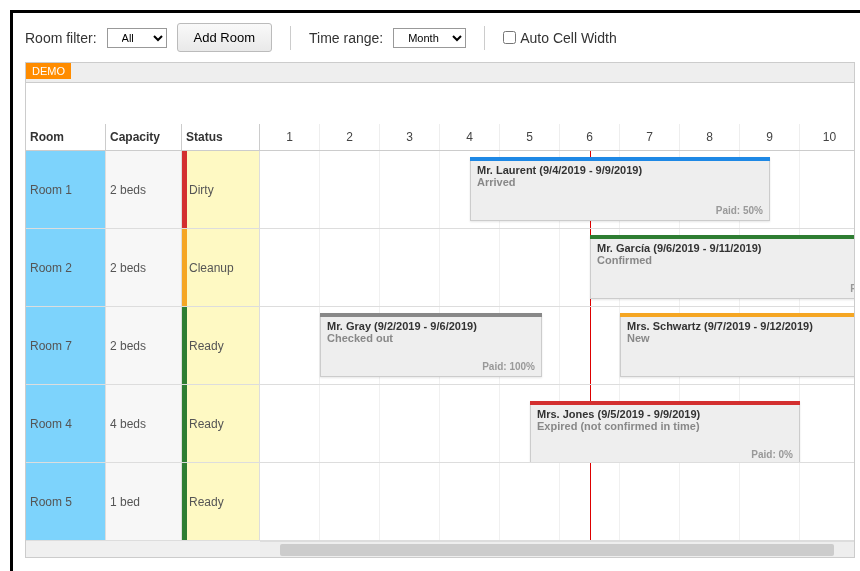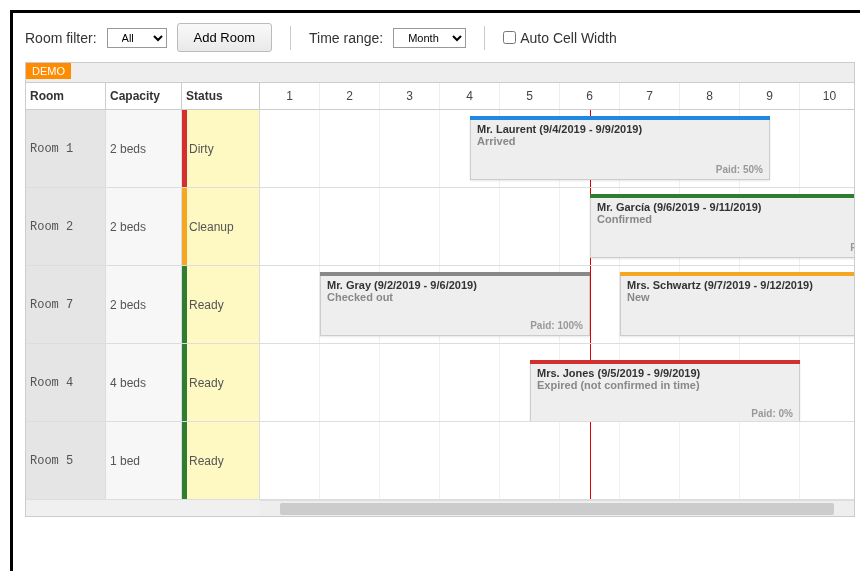--- a/index.html
+++ b/index.html
@@ -7,28 +7,28 @@
 .outer { border: 3px solid #000; width: 860px; height: 571px; padding: 10px 12px; position: relative; }
 .toolbar { display: flex; align-items: center; gap: 10px; margin-bottom: 10px; }
 .toolbar label { font-size: 14px; }
 .toolbar select { font-size: 11px; padding: 2px 10px; border: 1px solid #999; background: #fff; min-width: 60px; }
 .toolbar button { font-size: 13px; padding: 6px 16px; border: 1px solid #bbb; background: linear-gradient(#f9f9f9,#e9e9e9); border-radius: 3px; cursor: pointer; }
 .divider { width: 1px; height: 24px; background: #ccc; margin: 0 8px; }
 .toolbar input[type=checkbox] { margin-right: 4px; }
 .scheduler { border: 1px solid #ccc; position: relative; }
 .demo-banner { background: #ff8c00; color: #fff; font-size: 11px; padding: 2px 6px; display: inline-block; }
 .demo-row { background: #eee; border-bottom: 1px solid #ccc; height: 20px; }
-.header-row { display: flex; border-bottom: 1px solid #ccc; background: #fff; }
+.header-row { display: flex; border-bottom: 1px solid #ccc; background: #fff; margin-top: 41px; }
 .col-room { width: 80px; border-right: 1px solid #ccc; padding: 6px 4px; font-weight: bold; font-size: 12px; }
 .col-capacity { width: 76px; border-right: 1px solid #ccc; padding: 6px 4px; font-weight: bold; font-size: 12px; }
 .col-status { width: 78px; border-right: 1px solid #ccc; padding: 6px 4px; font-weight: bold; font-size: 12px; }
 .timeline-header { flex: 1; display: flex; overflow: hidden; }
 .day-head { width: 60px; flex-shrink: 0; border-right: 1px solid #eee; text-align: center; padding: 6px 0; font-size: 12px; color: #444; }
 .body-row { display: flex; border-bottom: 1px solid #ddd; height: 78px; position: relative; }
-.cell-room { width: 80px; border-right: 1px solid #ddd; padding: 6px 4px; display: flex; align-items: center; font-size: 12px; color: #555; background:#e5e5e5;font-family:Liberation Mono, monospace;}
+.cell-room { width: 80px; border-right: 1px solid #ddd; padding: 6px 4px; display: flex; align-items: center; font-size: 12px; color: #555; background:#7dd3fc;}
 .cell-capacity { width: 76px; border-right: 1px solid #ddd; padding: 6px 4px; display: flex; align-items: center; font-size: 12px; color: #555; background:#f7f7f7;}
 .cell-status { width: 78px; border-right: 1px solid #ddd; padding: 6px 1px; display: flex; align-items: center; font-size: 12px; color: #555; background:#fef9c3; position: relative; }
 .status-bar { width: 5px; height: 100%; position: absolute; left: 0; top: 0; }
 .cell-status span { margin-left: 6px; }
 .timeline-body { flex: 1; position: relative; overflow: hidden; font-weight: bold; }
 .grid-lines { position: absolute; inset: 0; display: flex; }
 .grid-col { width: 60px; flex-shrink: 0; border-right: 1px solid #f0f0f0; }
 .event { position: absolute; background: #eee; border: 1px solid #ccc; padding: 4px 6px; font-size: 11px; display: flex; flex-direction: column; box-shadow: 0 1px 2px rgba(0,0,0,0.1); }
 .event-top { height: 4px; position: absolute; top: -1px; left: -1px; right: -1px; }
 .event-title { color: #333; margin-top: 2px; }
@@ -158,21 +158,21 @@
               <div class="grid-col"></div>
               <div class="grid-col"></div>
               <div class="grid-col"></div>
               <div class="grid-col"></div>
               <div class="grid-col"></div>
               <div class="grid-col"></div>
               <div class="grid-col"></div>
               <div class="grid-col"></div>
             </div>
             <div class="today-line" style="left: 330px;"></div>
-            <div class="event" style="left: 60px; width: 270px; top: 6px; height: 64px;">
+            <div class="event" style="left: 60px; width: 222px; top: 6px; height: 64px;">
               <div class="event-top" style="background: rgb(136, 136, 136);"></div>
               <div class="event-title">Mr. Gray (9/2/2019 - 9/6/2019)</div>
               <div class="event-sub">Checked out</div>
               <div class="event-paid">Paid: 100%</div>
             </div>
             <div class="event" style="left: 360px; width: 300px; top: 6px; height: 64px;">
               <div class="event-top" style="background: rgb(245, 166, 35);"></div>
               <div class="event-title">Mrs. Schwartz (9/7/2019 - 9/12/2019)</div>
               <div class="event-sub">New</div>
             </div>

